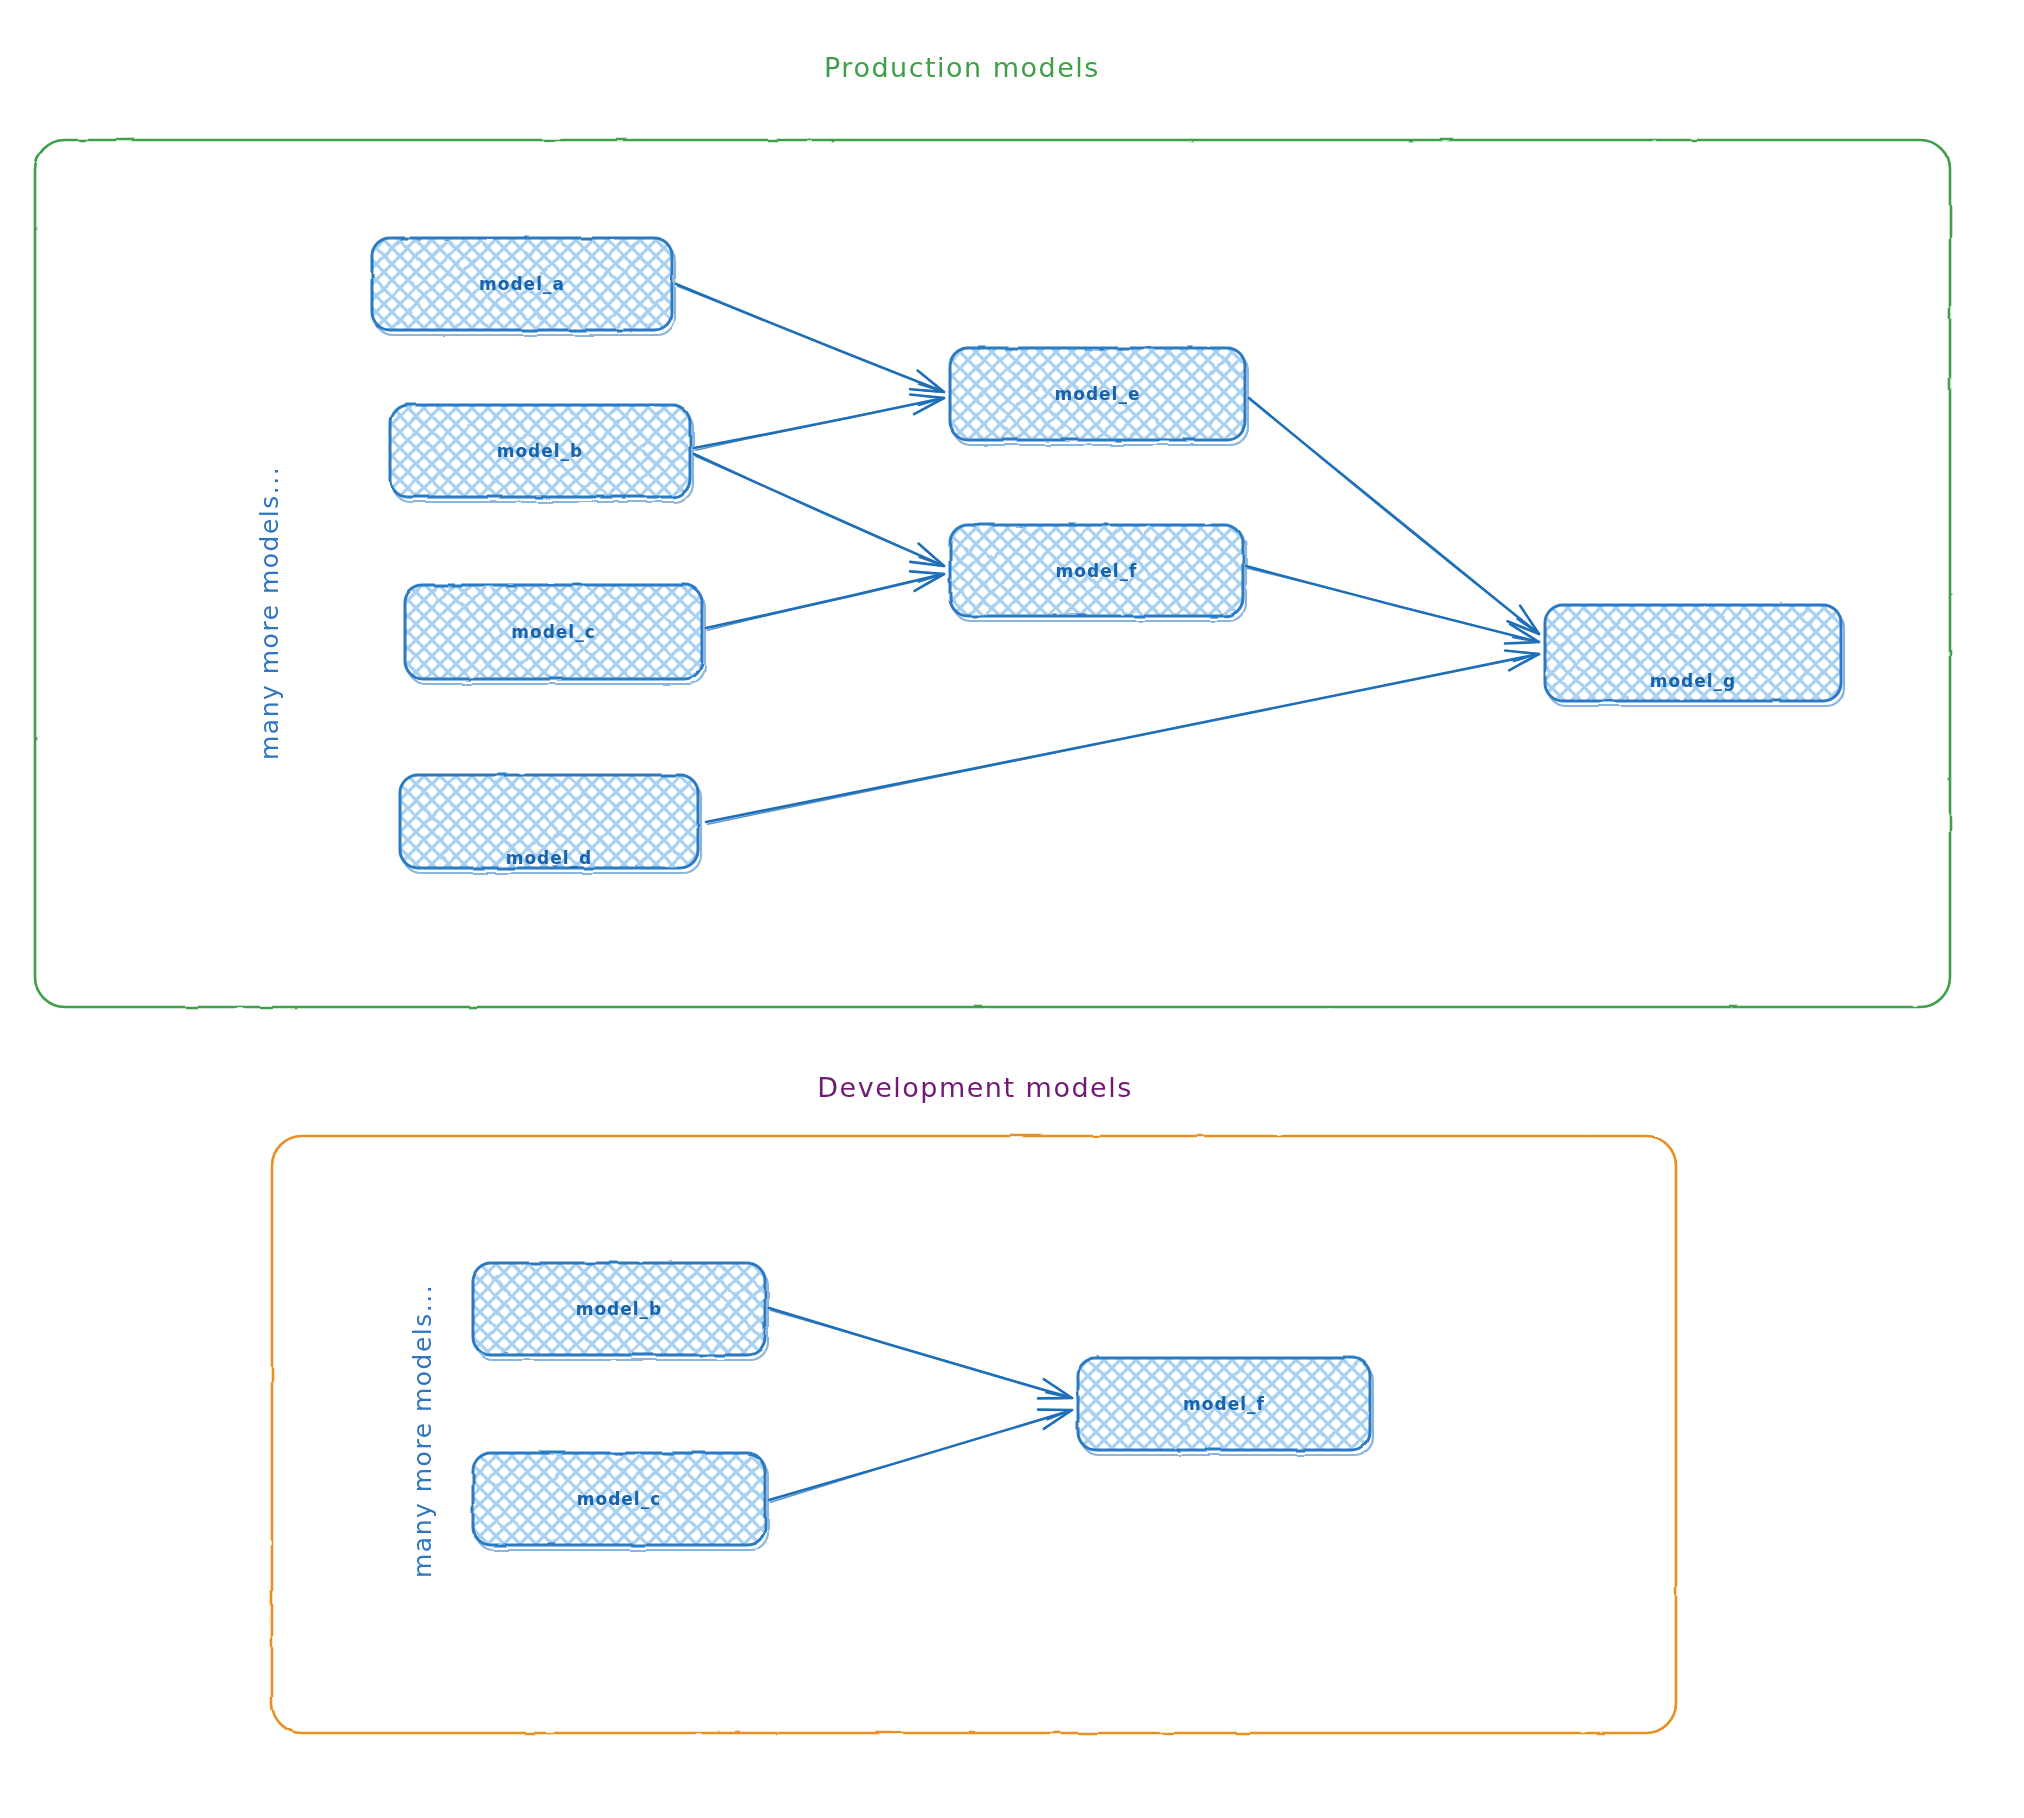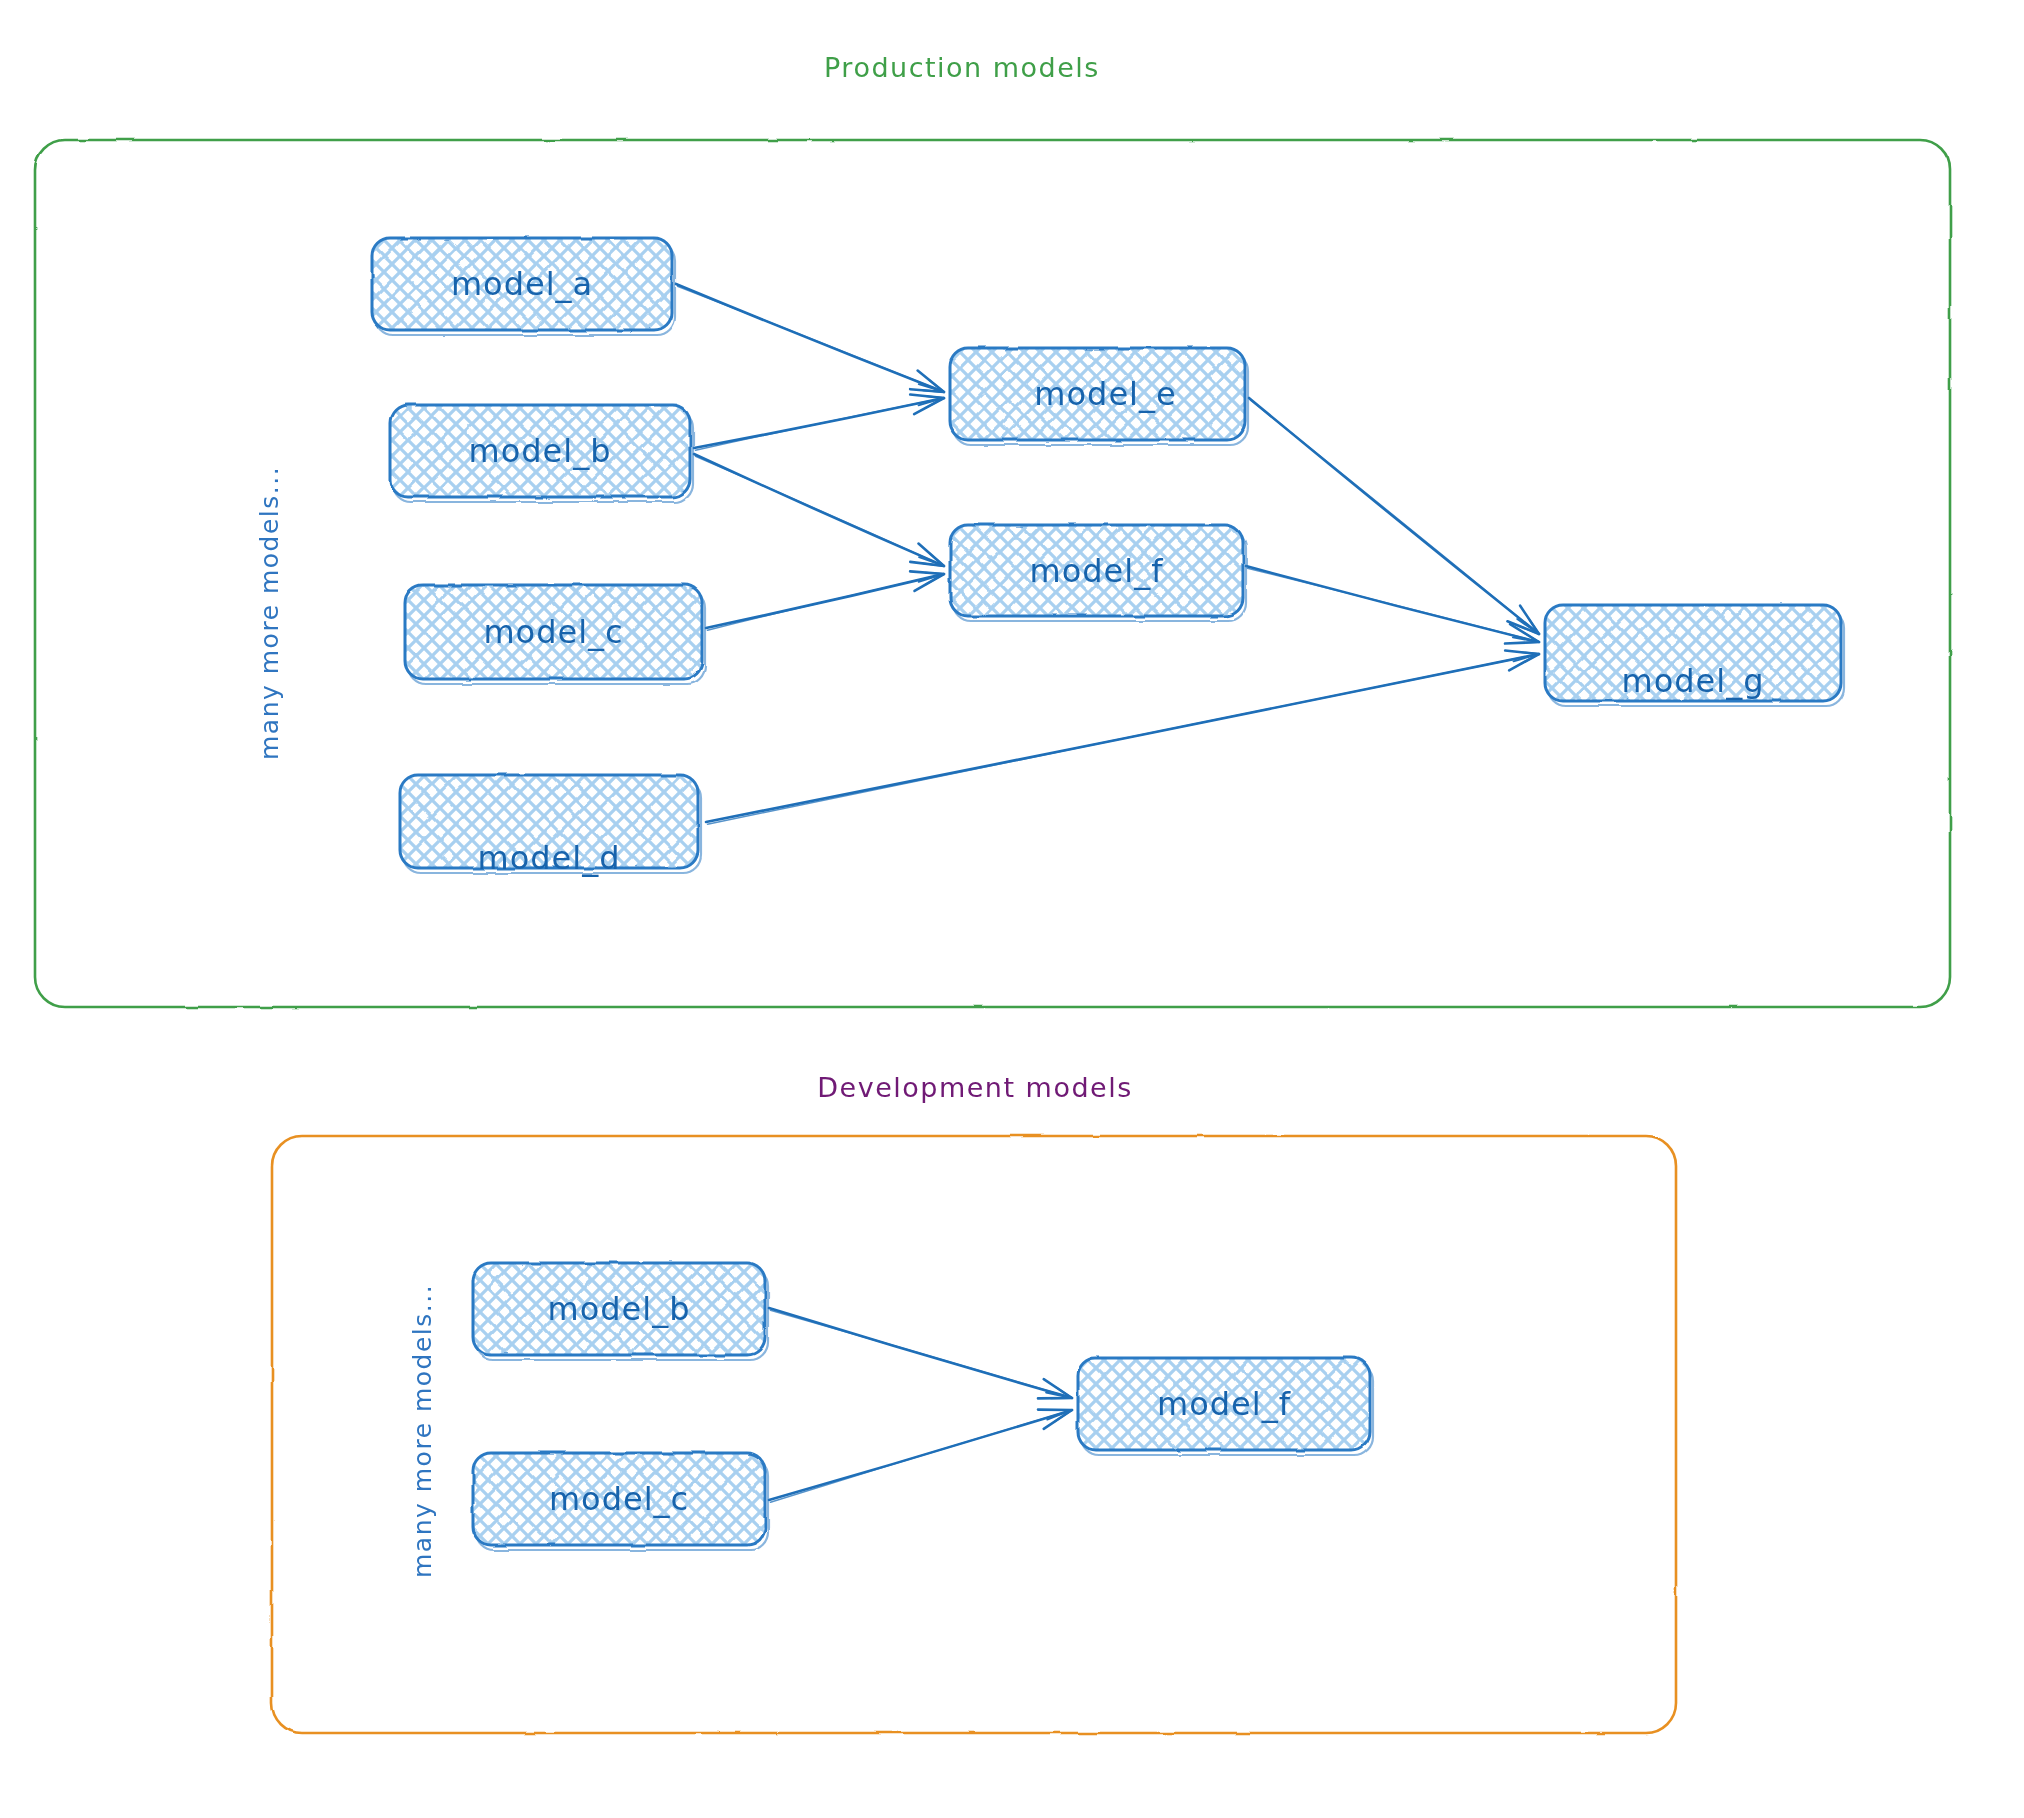--- a/index.html
+++ b/index.html
@@ -18,26 +18,27 @@
     font-family:"DejaVu Sans", sans-serif;
     font-size:27px;
     letter-spacing:1.5px;
     white-space:nowrap;
     transform:translateX(-50%);
   }
 
   .node-label {
     position:absolute;
     font-family:"DejaVu Sans", sans-serif;
-    font-size:32px;
+    font-size:17px;
     color:#1763ac;
     letter-spacing:1px;
     white-space:nowrap;
     transform:translate(-50%,-50%);
     pointer-events:none;
+    font-weight:bold;
   }
   .side-label {
     position:absolute;
     font-family:"DejaVu Sans", sans-serif;
     font-size:25px;
     color:#2f75c0;
     letter-spacing:1.5px;
     white-space:nowrap;
     transform-origin:0 0;
     transform:rotate(-90deg);
@@ -182,21 +183,21 @@
     </div>
   <div id="sidelabels">
       <div class="side-label" style="left: 255px; top: 760px;">many more models...</div>
       <div class="side-label" style="left: 408px; top: 1578px;">many more models...</div>
     </div>
   <div id="nodelabels">
       <div class="node-label" style="left: 522px; top: 284px;">model_a</div>
       <div class="node-label" style="left: 540px; top: 451px;">model_b</div>
       <div class="node-label" style="left: 553.5px; top: 632px;">model_c</div>
       <div class="node-label" style="left: 549px; top: 858px;">model_d</div>
-      <div class="node-label" style="left: 1097.5px; top: 394px; margin-left: 8px;">model_e</div>
+      <div class="node-label" style="left: 1097.5px; top: 394px;">model_e</div>
       <div class="node-label" style="left: 1096.5px; top: 570.5px;">model_f</div>
       <div class="node-label" style="left: 1693px; top: 653px; margin-top: 28px;">model_g</div>
       <div class="node-label" style="left: 619px; top: 1309px;">model_b</div>
       <div class="node-label" style="left: 619px; top: 1499px;">model_c</div>
       <div class="node-label" style="left: 1224px; top: 1404px;">model_f</div>
     </div>
 
 </div>
 
 </body></html>

